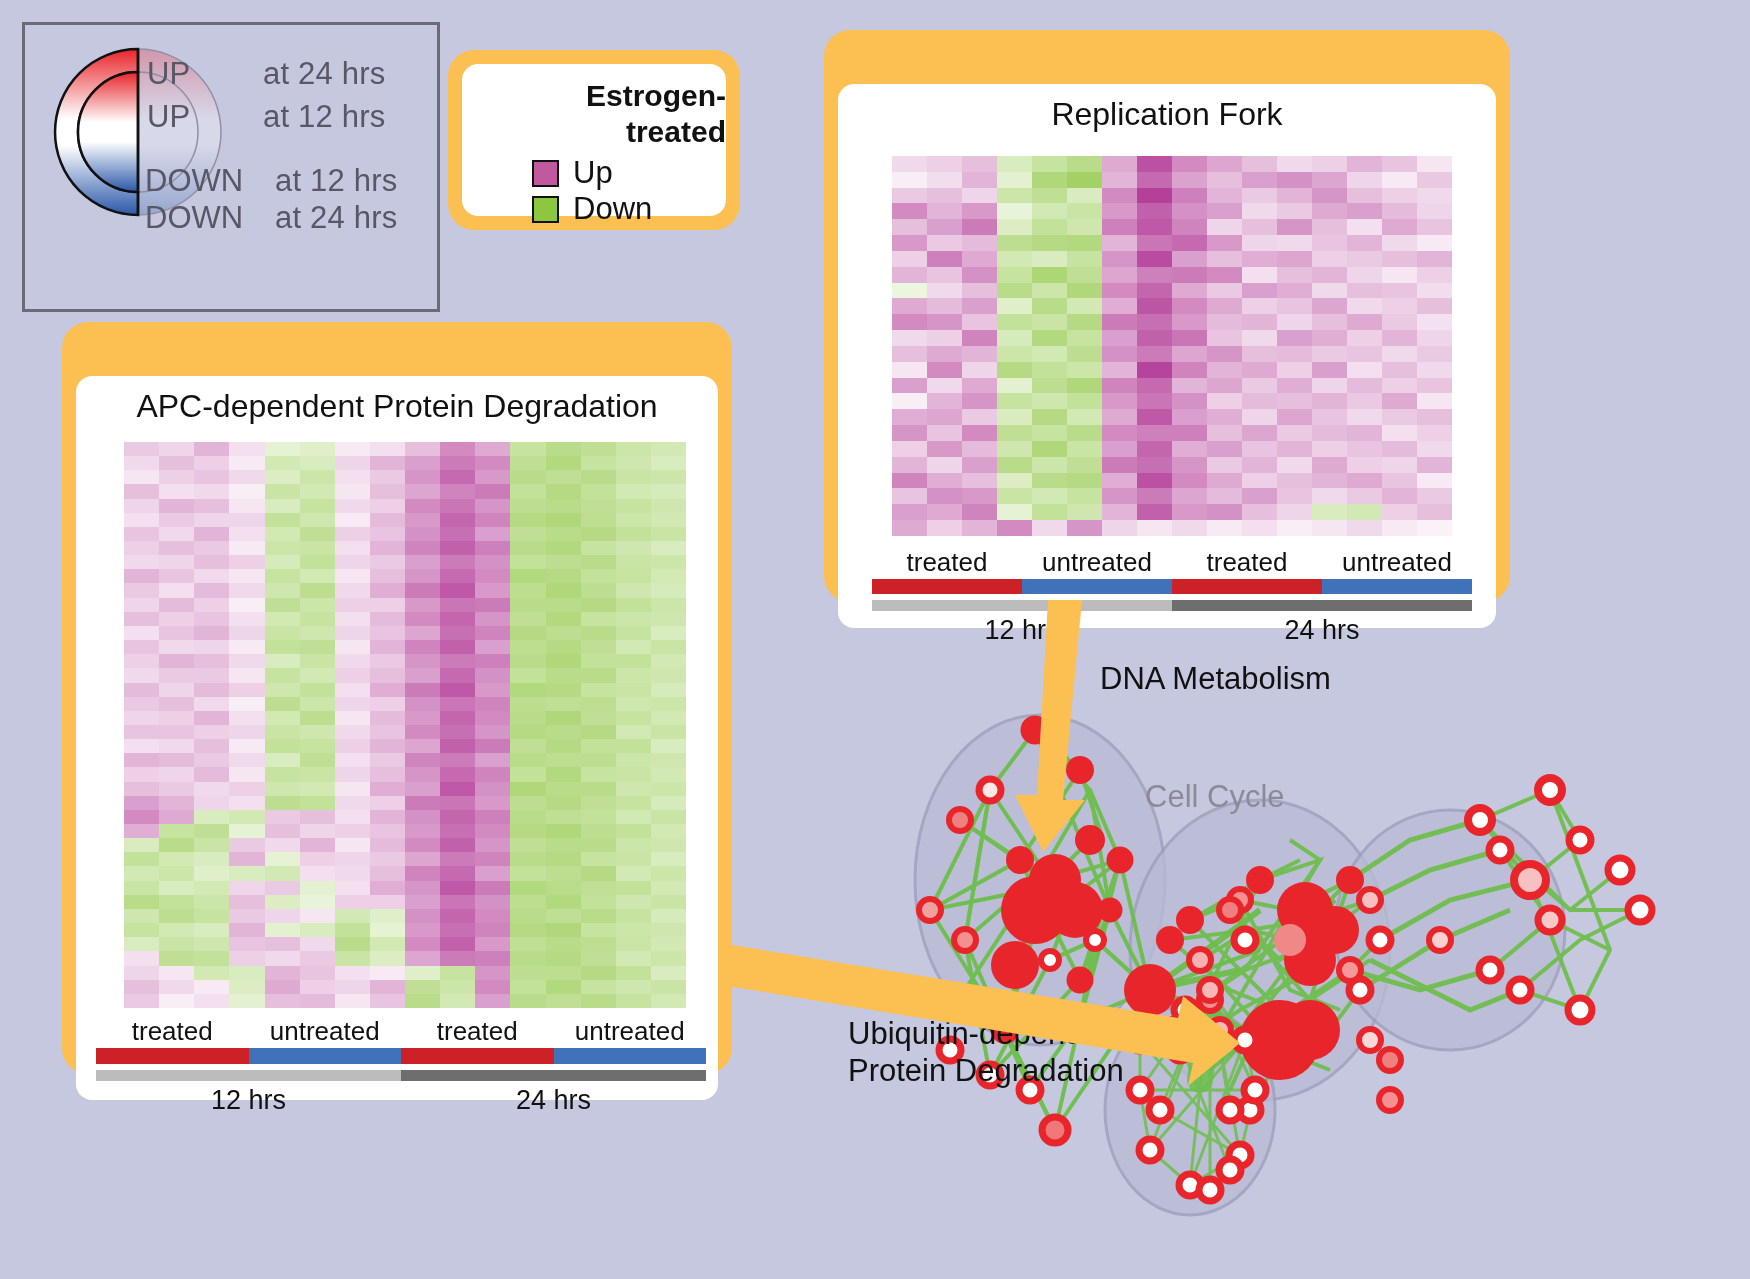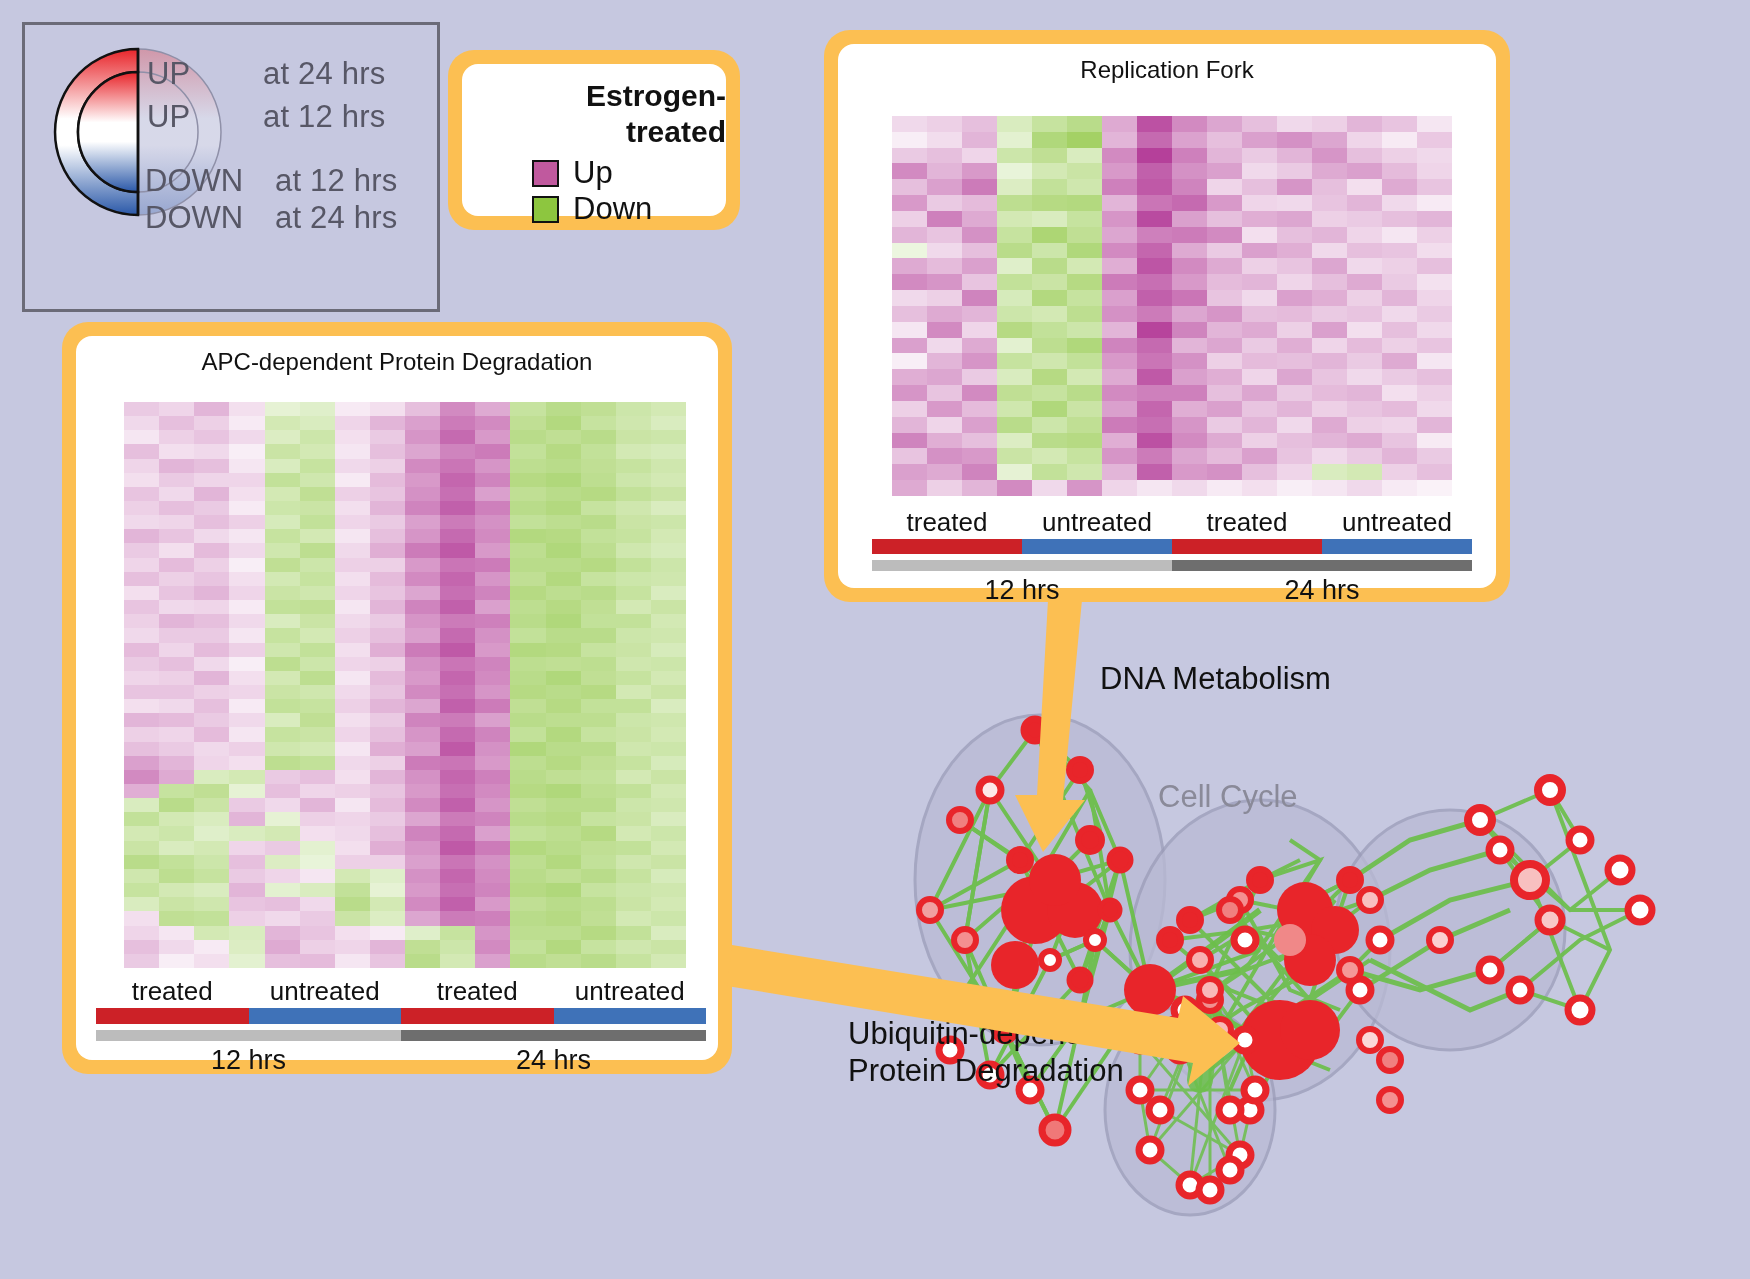--- a/index.html
+++ b/index.html
@@ -50,21 +50,21 @@
   .legend-title{
     text-align:right;color:#111;font-size:30px;line-height:36px;font-weight:700;margin-left:44px;
   }
   .legend-items{margin-top:6px;padding-left:70px;}
   .legend-item{display:flex;align-items:center;gap:14px;margin-top:2px;}
   .legend-swatch{width:27px;height:27px;border:2px solid #111;box-sizing:border-box;}
   .legend-label{font-size:31px;color:#111;line-height:34px;}
 
   
   .hm-title{
-    text-align:center;color:#111;font-size:24px;padding-top:12px;font-weight:400;
+    text-align:center;color:#111;font-size:32px;padding-top:12px;font-weight:400;margin-top:40px;
   }
   .hm-grid{
     position:absolute;display:grid;gap:0;
   }
   .hm-cell{width:100%;height:100%;}
 
   .axis-labels{position:absolute;display:flex;}
   .axis-labels span{
     flex:1;text-align:center;color:#111;font-size:26px;white-space:nowrap;
   }
@@ -88,21 +88,21 @@
   #apc-bars{left:20px;top:672px;width:610px;height:16px;}
   #apc-gray{left:20px;top:694px;width:610px;height:11px;}
   #apc-hrs{left:20px;top:709px;width:610px;}
 
   
   #network{position:absolute;left:790px;top:610px;width:960px;height:669px;}
   .net-label{
     position:absolute;font-size:31px;white-space:pre-line;line-height:37px;
   }
   #lbl-dna{left:310px;top:50px;color:#111;}
-  #lbl-cell{left:368px;top:168px;color:#8a8a99;}
+  #lbl-cell{left:355px;top:168px;color:#8a8a99;}
   #lbl-micro{left:590px;top:368px;color:#8a8a99;text-align:left;}
   #lbl-ubiq{left:58px;top:405px;color:#111;}
 
   
   .arrow{position:absolute;}
 </style>
 </head>
 <body>
 
 <div class="stage">

